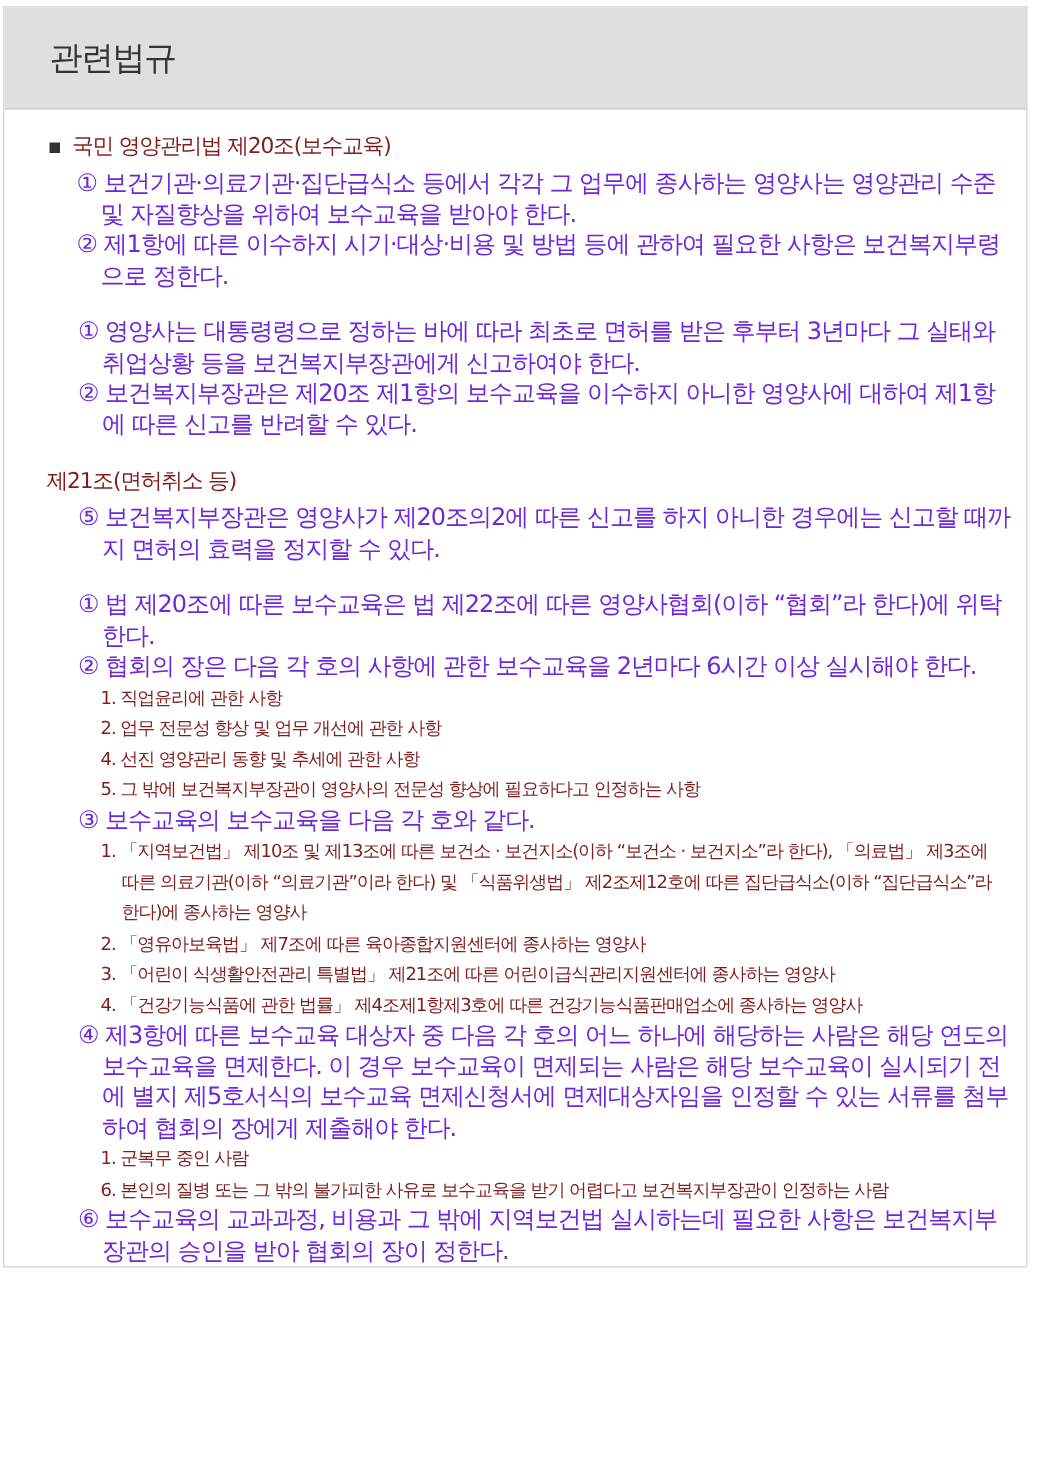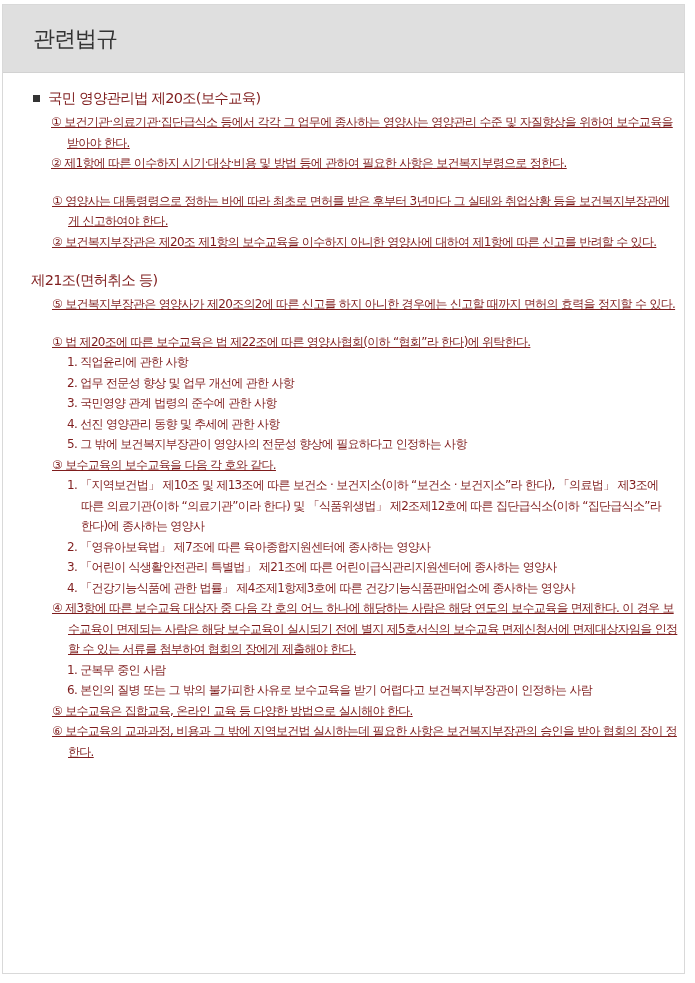--- a/index.html
+++ b/index.html
@@ -2,41 +2,41 @@
 <html><head>
   <meta charset="utf-8">
   <style>
     html, body { margin: 0; padding: 0; background: #ffffff; }
     body {
       width: 695px; height: 983px; position: relative; overflow: hidden;
       font-family: "DejaVu Sans", "Liberation Sans", sans-serif;
       color: #222222;
     }
     .panel {
-      position: absolute; left: 2px; top: 4px; width: 683px; height: 970px;
+      position: absolute; left: 2px; top: 4px; width: 683px; height: 841px;
       border: 1px solid #d9d9d9; box-sizing: border-box; background: #fff;
     }
     .header {
       height: 68px; background: #dfdfdf; border-bottom: 1px solid #d2d2d2;
       display: flex; align-items: center; padding-left: 30px; box-sizing: border-box;
     }
     .header-title { font-size: 22px; color: #333333; letter-spacing: -1px; font-weight: normal; }
     .content { padding: 14px 0 0 28px; }
     .section { margin-bottom: 17px; }
     .sec-title {
       font-size: 14.5px; color: #7f1d1d; letter-spacing: -0.8px; line-height: 22px;
       margin-bottom: 3px; display: flex; align-items: center;
     }
     .bullet-sq {
       display: inline-block; width: 7px; height: 7px; background: #333;
       margin-right: 8px; margin-left: 2px;
     }
     .para {
-      font-size: 12px; letter-spacing: -0.7px; line-height: 20.5px; color: #7f1d1d;
-      padding-left: 20px; text-indent: -16px; margin-left: 17px; width: 610px; text-decoration: underline;
+      font-size: 16px; letter-spacing: -0.7px; line-height: 20.5px; color: #6d28d9;
+      padding-left: 20px; text-indent: -16px; margin-left: 17px; width: 610px;
     }
     .para.s1 { margin-left: 20px; padding-left: 16px; text-indent: -16px; }
     .sub { font-size: 12px; letter-spacing: -0.7px; line-height: 20.5px; color: #7f1d1d;
       margin-left: 36px; padding-left: 14px; text-indent: -14px; width: 590px; }
   </style>
 </head>
 <body>
 
 <div class="panel">
   <div class="header">
@@ -59,31 +59,30 @@
       <div class="para">② 보건복지부장관은 제20조 제1항의 보수교육을 이수하지 아니한 영양사에 대하여 제1항에 따른 신고를 반려할 수 있다.</div>
     </div>
 
     <div class="section">
       <div class="sec-title">제21조(면허취소 등)</div>
       <div class="para">⑤ 보건복지부장관은 영양사가 제20조의2에 따른 신고를 하지 아니한 경우에는 신고할 때까지 면허의 효력을 정지할 수 있다.</div>
     </div>
 
     <div class="section">
       <div class="para">① 법 제20조에 따른 보수교육은 법 제22조에 따른 영양사협회(이하 “협회”라 한다)에 위탁한다.</div>
+      <div class="para">② 협회의 장은 다음 각 호의 사항에 관한 보수교육을 2년마다 6시간 이상 실시해야 한다.</div>
       <div class="sub">1. 직업윤리에 관한 사항</div>
       <div class="sub">2. 업무 전문성 향상 및 업무 개선에 관한 사항</div>
-      <div class="sub">3. 국민영양 관계 법령의 준수에 관한 사항</div>
       <div class="sub">4. 선진 영양관리 동향 및 추세에 관한 사항</div>
       <div class="sub">5. 그 밖에 보건복지부장관이 영양사의 전문성 향상에 필요하다고 인정하는 사항</div>
       <div class="para">③ 보수교육의 보수교육을 다음 각 호와 같다.</div>
       <div class="sub">1. 「지역보건법」 제10조 및 제13조에 따른 보건소 · 보건지소(이하 “보건소 · 보건지소”라 한다), 「의료법」 제3조에 따른 의료기관(이하 “의료기관”이라 한다) 및 「식품위생법」 제2조제12호에 따른 집단급식소(이하 “집단급식소”라 한다)에 종사하는 영양사</div>
       <div class="sub">2. 「영유아보육법」 제7조에 따른 육아종합지원센터에 종사하는 영양사</div>
       <div class="sub">3. 「어린이 식생활안전관리 특별법」 제21조에 따른 어린이급식관리지원센터에 종사하는 영양사</div>
       <div class="sub">4. 「건강기능식품에 관한 법률」 제4조제1항제3호에 따른 건강기능식품판매업소에 종사하는 영양사</div>
       <div class="para">④ 제3항에 따른 보수교육 대상자 중 다음 각 호의 어느 하나에 해당하는 사람은 해당 연도의 보수교육을 면제한다. 이 경우 보수교육이 면제되는 사람은 해당 보수교육이 실시되기 전에 별지 제5호서식의 보수교육 면제신청서에 면제대상자임을 인정할 수 있는 서류를 첨부하여 협회의 장에게 제출해야 한다.</div>
       <div class="sub">1. 군복무 중인 사람</div>
       <div class="sub">6. 본인의 질병 또는 그 밖의 불가피한 사유로 보수교육을 받기 어렵다고 보건복지부장관이 인정하는 사람</div>
-      <div class="para">⑤ 보수교육은 집합교육, 온라인 교육 등 다양한 방법으로 실시해야 한다.</div>
       <div class="para">⑥ 보수교육의 교과과정, 비용과 그 밖에 지역보건법 실시하는데 필요한 사항은 보건복지부장관의 승인을 받아 협회의 장이 정한다.</div>
     </div>
 
   </div>
 </div>
 
 </body></html>

